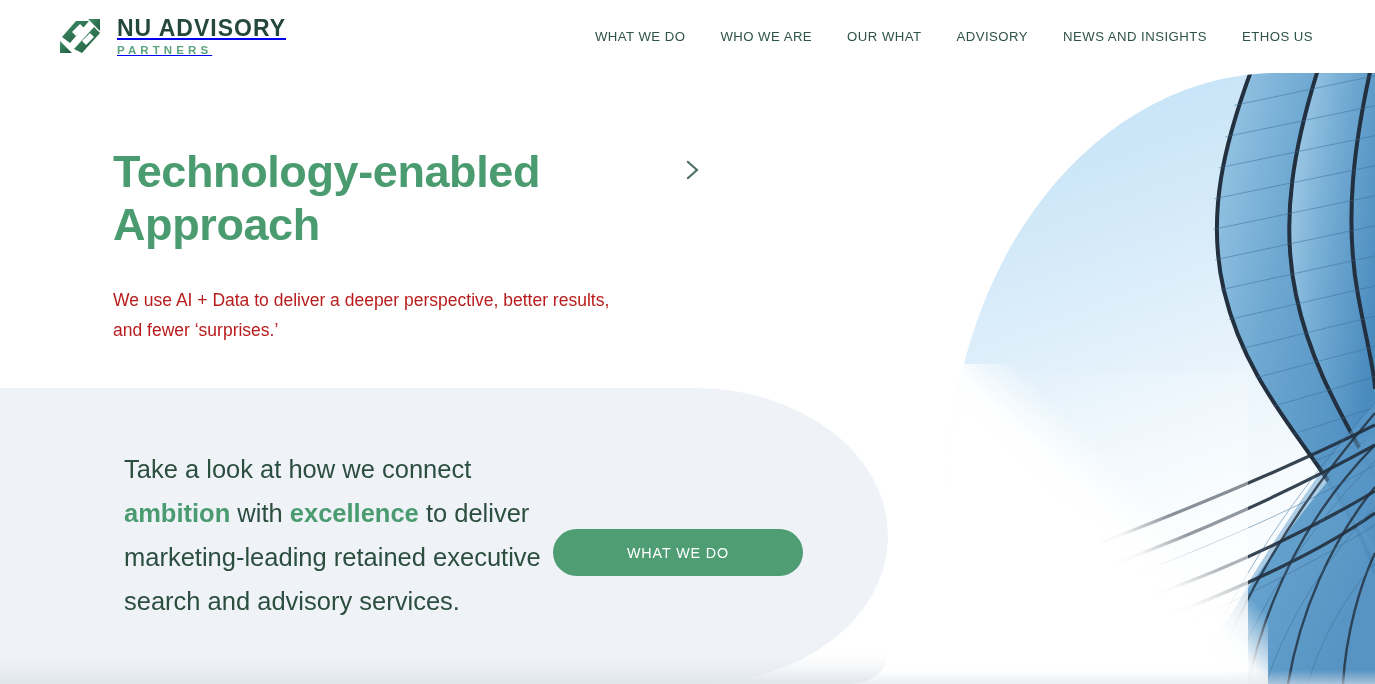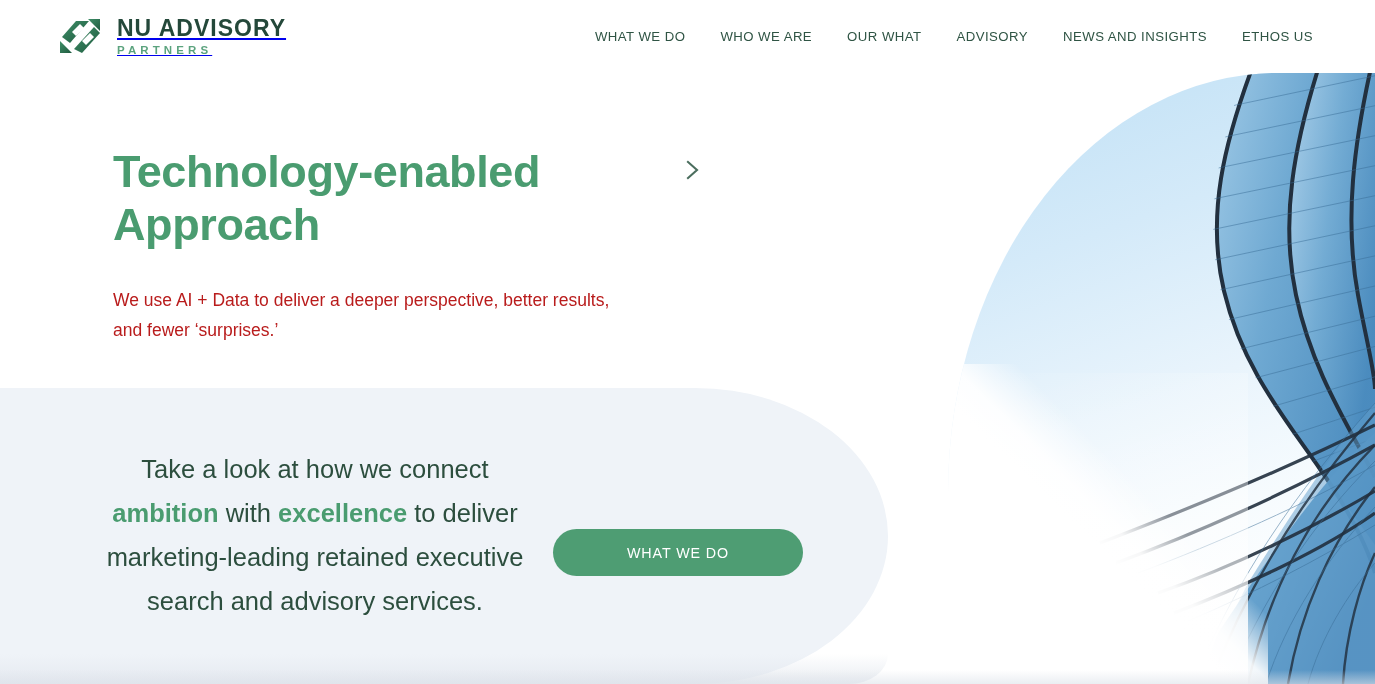--- a/index.html
+++ b/index.html
@@ -90,21 +90,21 @@
     z-index:5;
   }
   .panel-fade {
     position:absolute; left:0; bottom:0; width:888px; height:30px;
     background:linear-gradient(to bottom, rgba(239,243,248,0) 0%, rgba(225,230,237,.75) 100%);
     border-bottom-right-radius:300px 230px;
     pointer-events:none;
   }
 
   .panel-copy {
-    position:absolute; left:100px; top:448px; width:430px; z-index:10;text-align:center;
+    position:absolute; left:124px; top:448px; width:430px; z-index:10;
   }
   .panel-text {
     font-size:25.5px; line-height:1.72; color:#2c4e3e; font-weight:400;
   }
   .hl { color:#4a9c70; font-weight:700; }
 
   .cta {
     position:absolute; left:553px; top:529px;
     width:250px; height:47px; border-radius:24px;
     background:#4e9d73; border:none;

